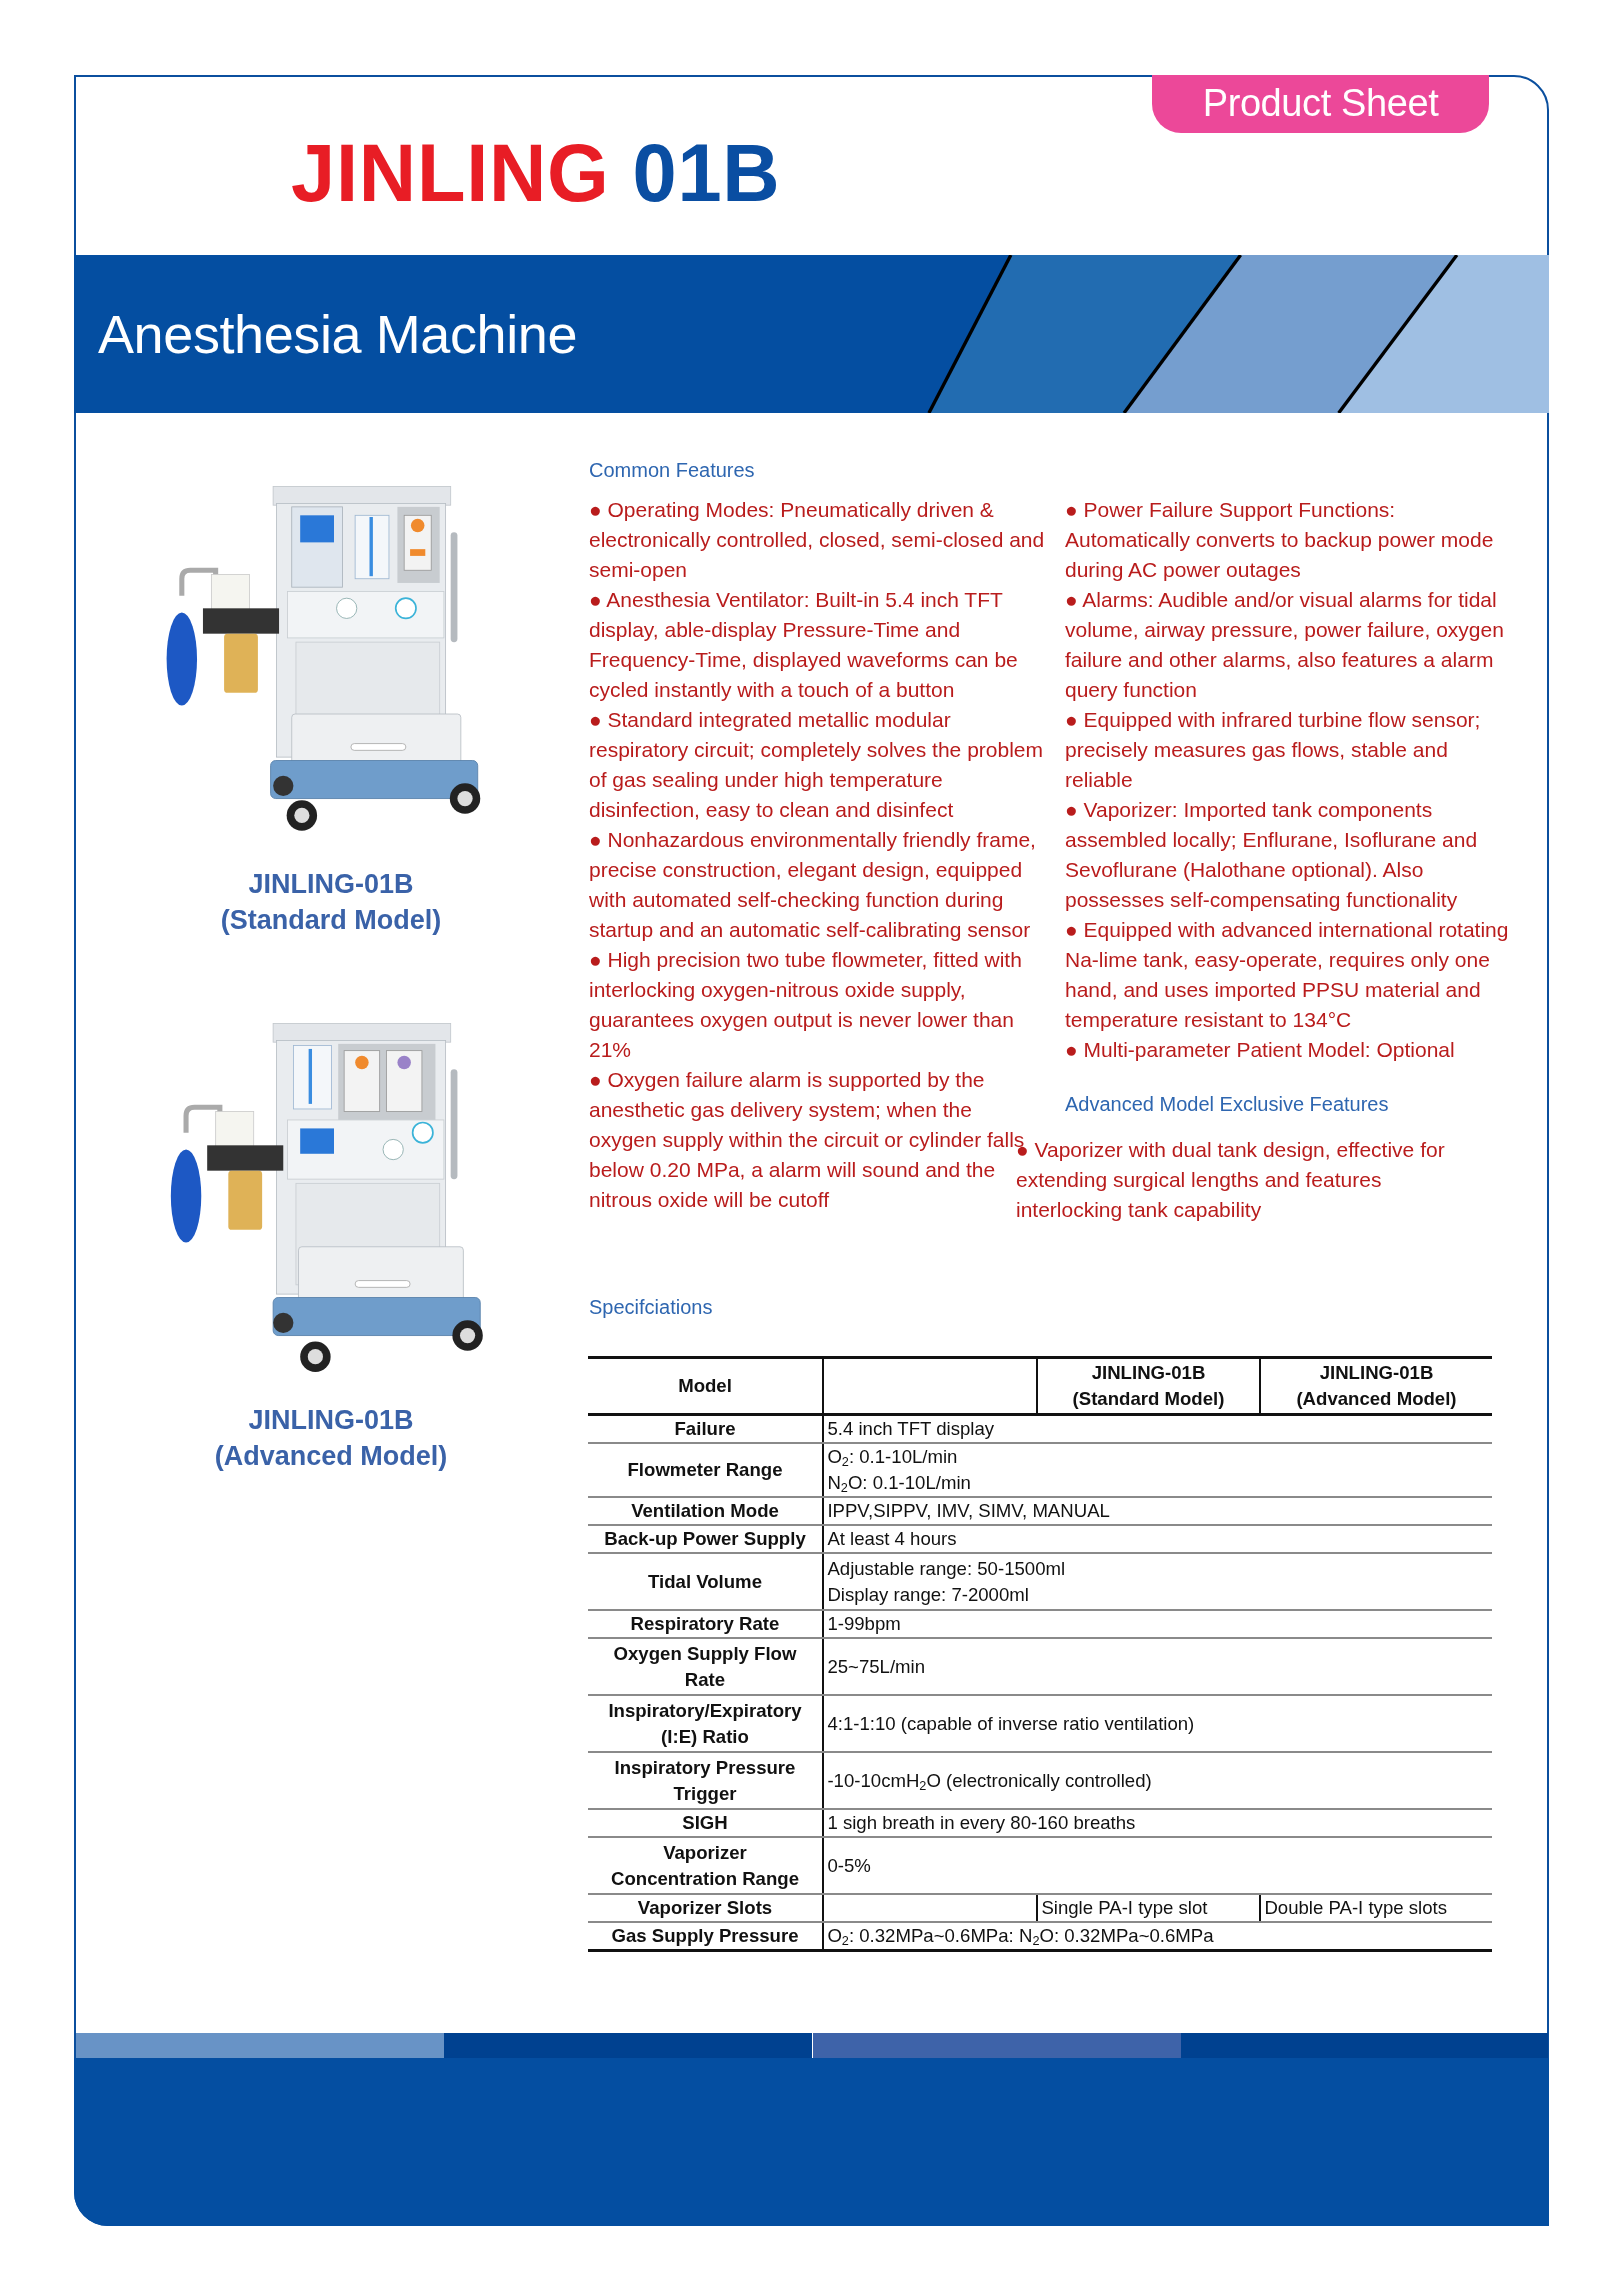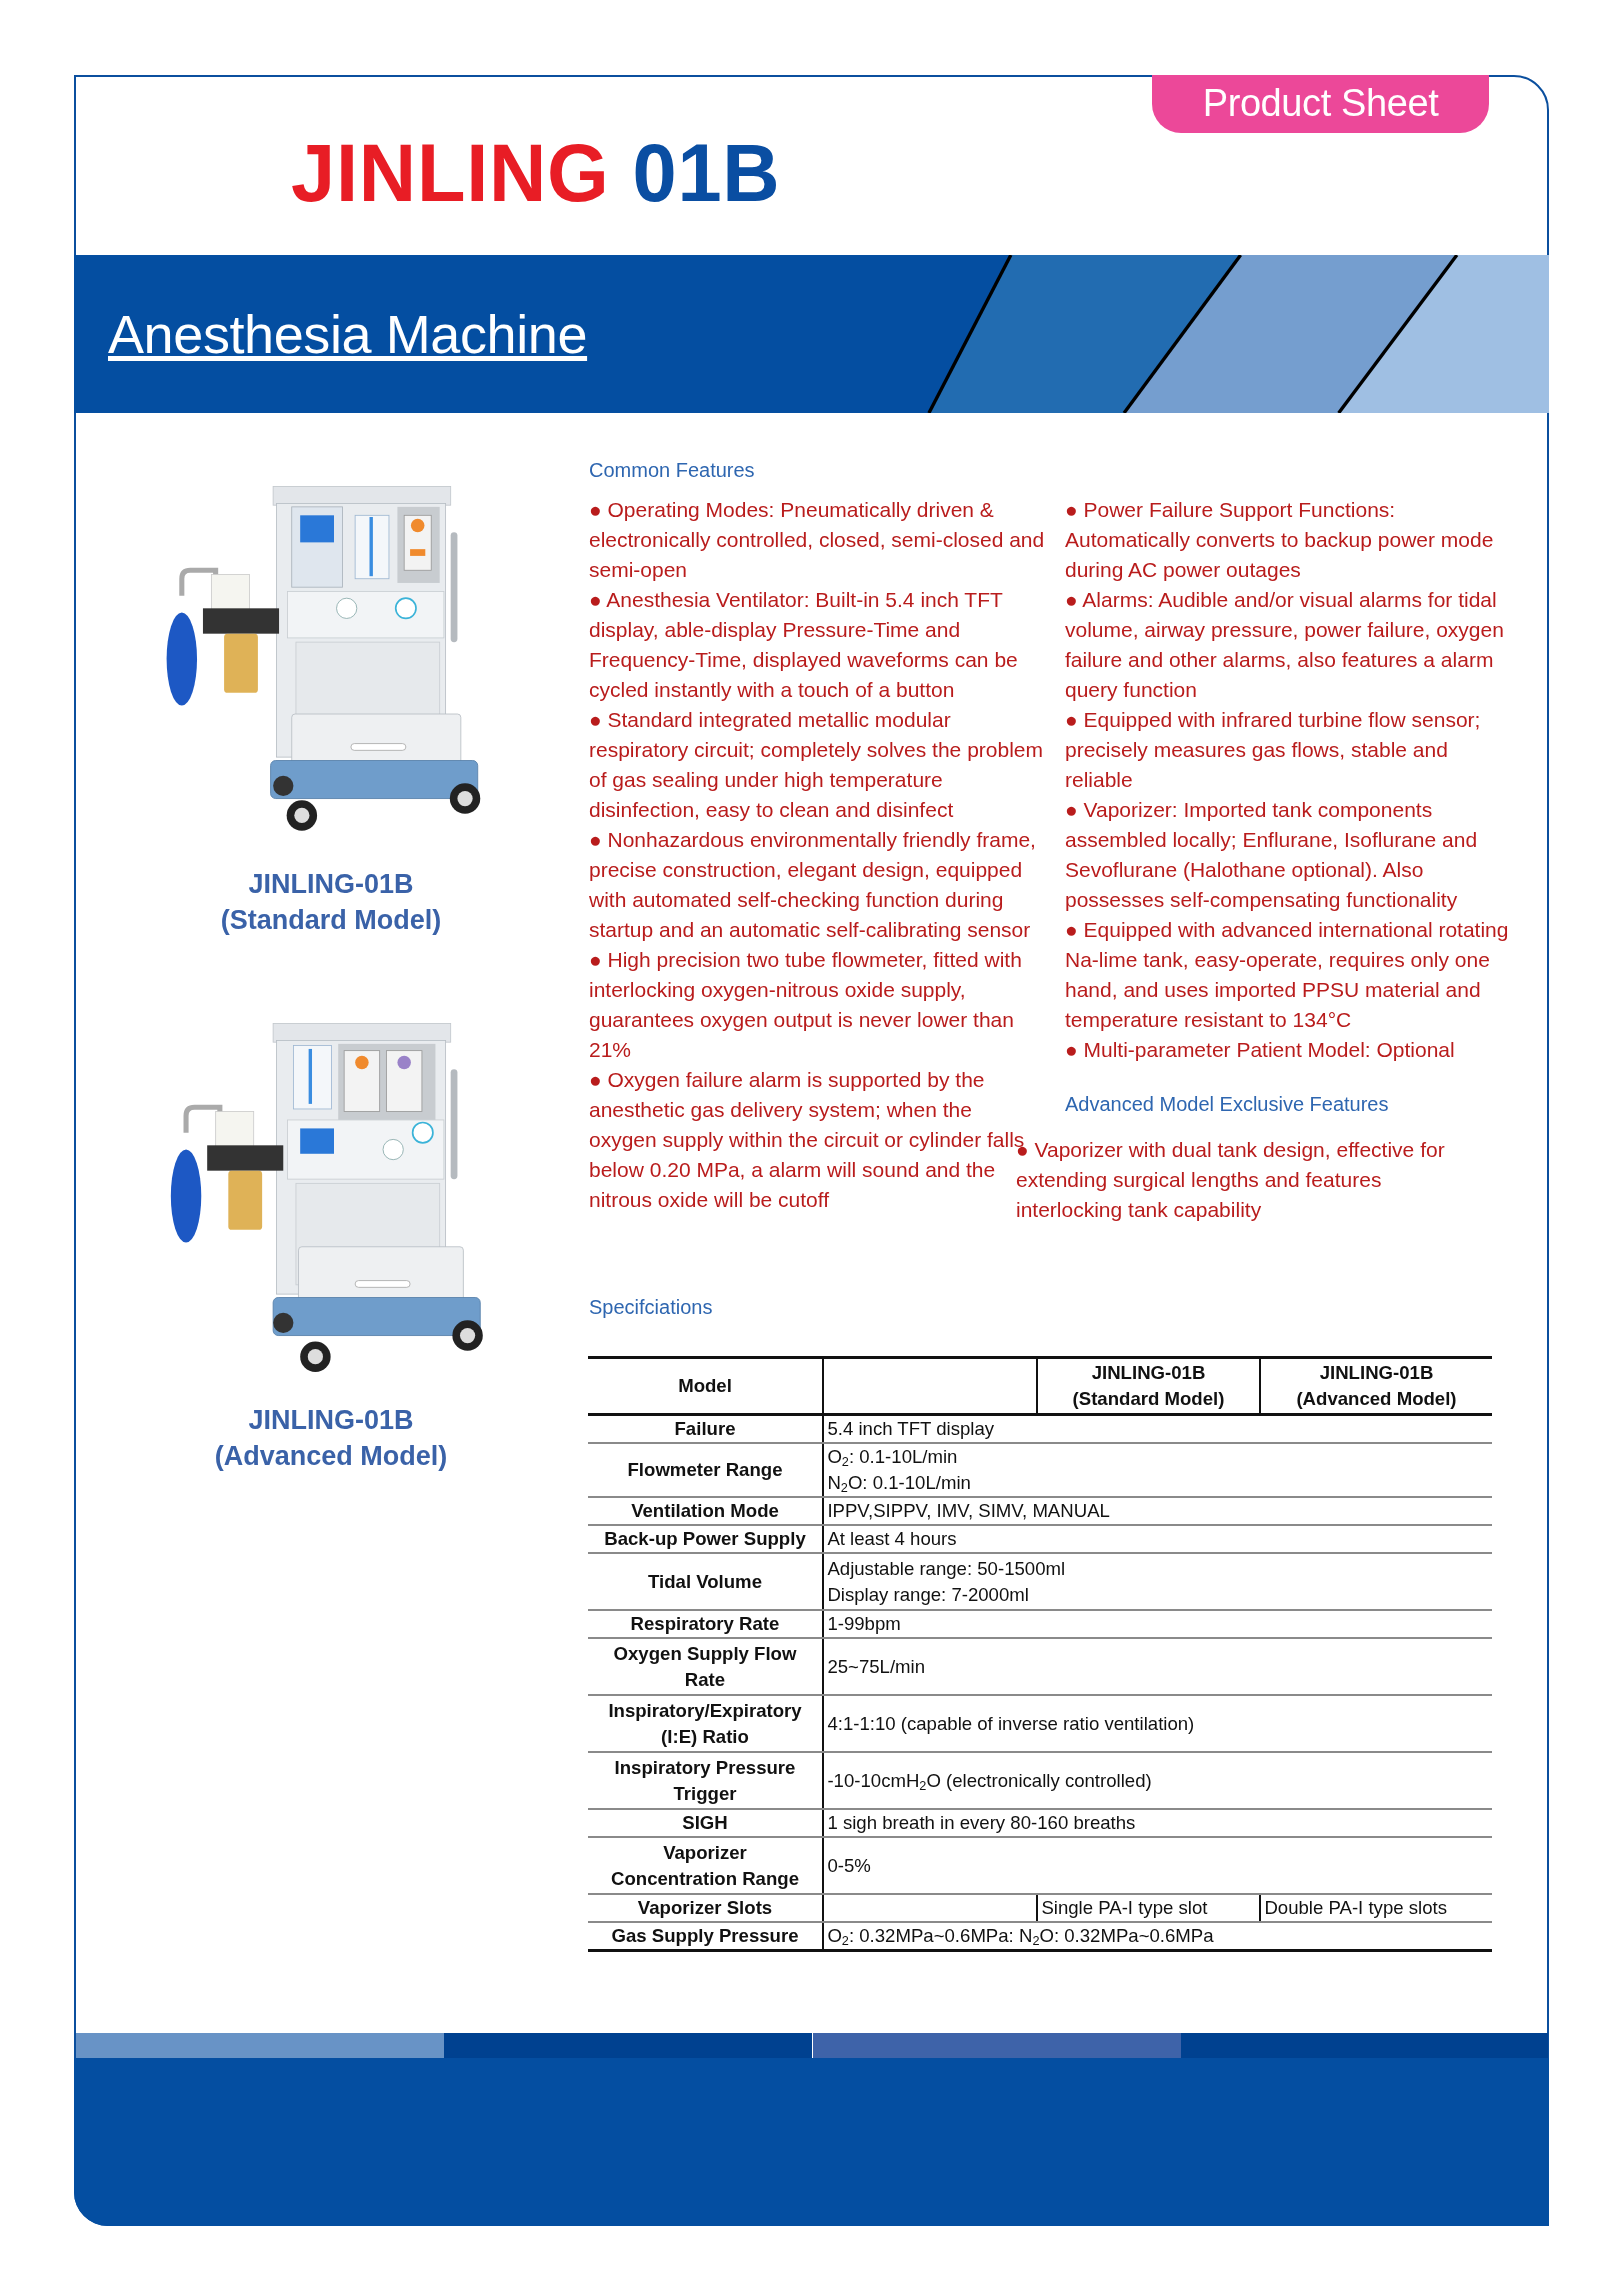--- a/index.html
+++ b/index.html
@@ -21,23 +21,22 @@
     position: absolute; left: 291px; top: 127px; font-size: 81px; font-weight: bold;
     letter-spacing: 0.8px; line-height: 93px; transform: scaleX(0.98); transform-origin: left;
     white-space: nowrap; z-index: 3;
   }
   .brand .red { color: #e81d25; }
   .brand .blue { color: #0a4ea2; }
 
   .band { position: absolute; left: 74px; top: 255px; width: 1475px; height: 158px; overflow: hidden; z-index: 2; }
   .band svg { position: absolute; left: 0; top: 0; }
   .band-title {
-    position: absolute; left: 34px; top: 49px; color: #fff; font-size: 54px; letter-spacing: -0.4px;
+    position: absolute; left: 24px; top: 49px; color: #fff; font-size: 54px; letter-spacing: -0.4px;
     line-height: 61px;
-    text-decoration: underline;
   }
 
   .section-h { position: absolute; color: #2e66b0; font-size: 20px; line-height: 25px; }
   .col { position: absolute; font-size: 21px; line-height: 30px; color: #b91c1c; }
   .col p { margin: 0; }
 
   .product { position: absolute; }
   .caption {
     position: absolute; width: 338px; text-align: center; color: #3a62a8; font-weight: bold;
     font-size: 27px; line-height: 36px;

